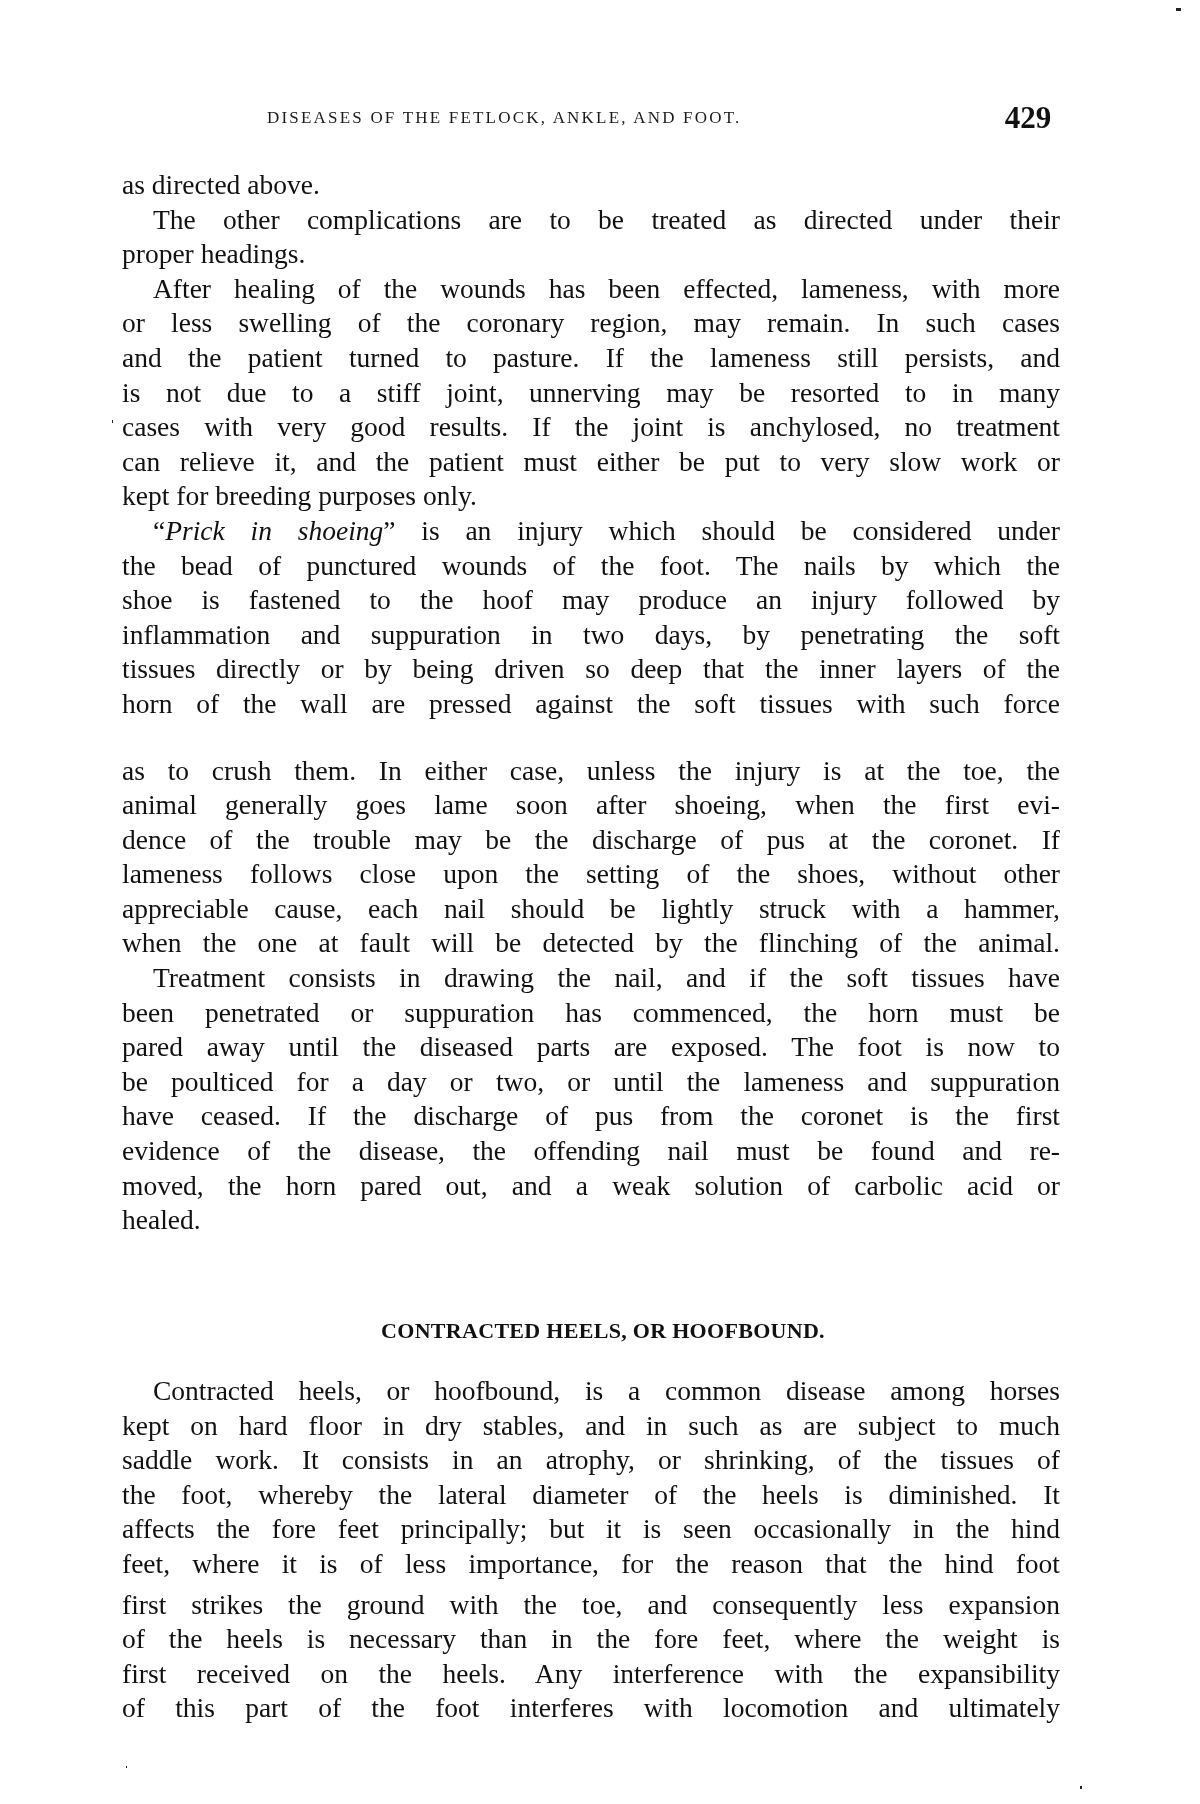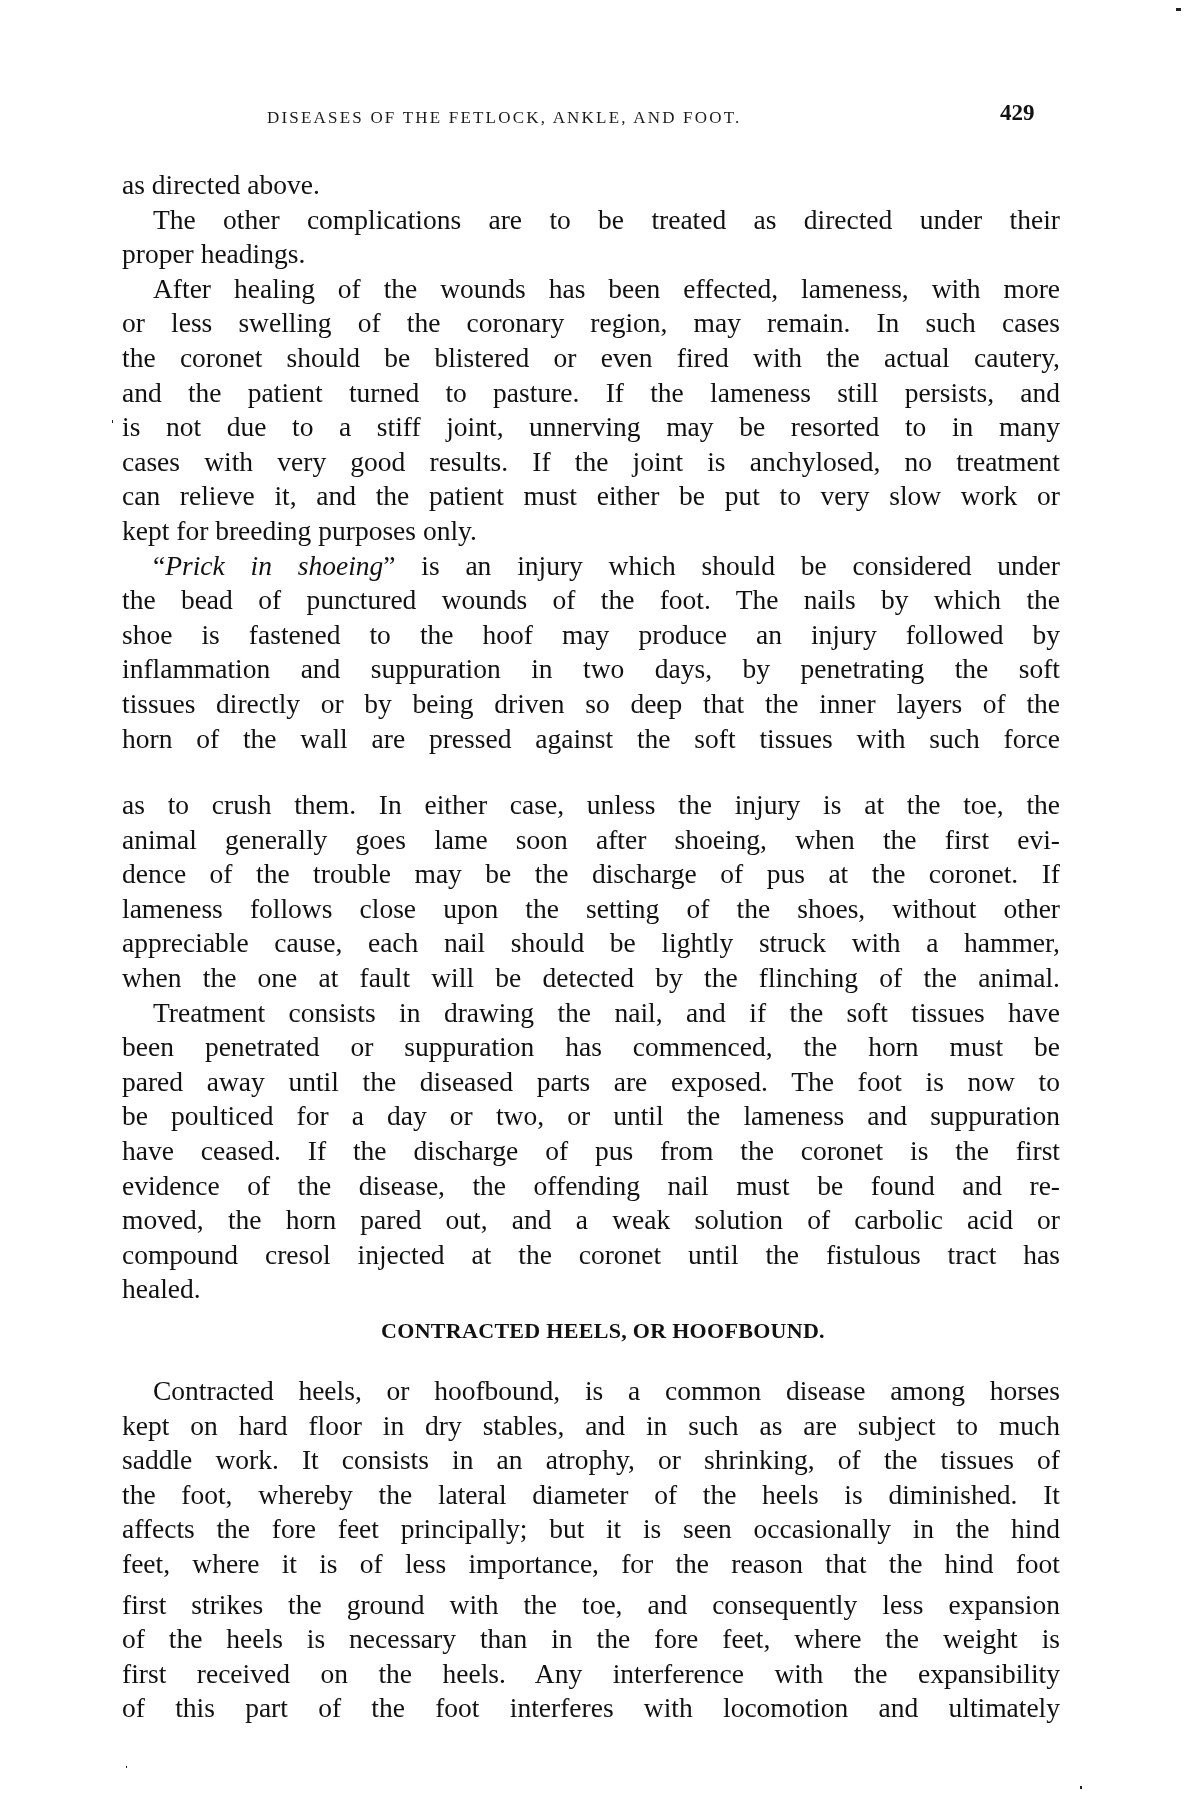--- a/index.html
+++ b/index.html
@@ -1,22 +1,22 @@
 <!DOCTYPE html>
 <html><head>
 <meta charset="utf-8">
 <style>
   html, body { margin: 0; padding: 0; background: #ffffff; }
   body { width: 1200px; height: 1804px; position: relative; overflow: hidden;
          font-family: "Liberation Serif", "DejaVu Serif", serif; color: #111; }
   .page { position: absolute; left: 0; top: 0; width: 1200px; height: 1684px; }
   .running-head { position: absolute; top: 108px; left: 267px; width: 636px;
                   font-size: 17px; letter-spacing: 2.2px; white-space: nowrap; color: #1a1a1a; }
-  .page-number { position: absolute; top: 100px; left: 1000px; width: 56px; text-align: left;
-                 font-size: 23px; font-weight: bold; color: #111; }
+  .page-number { position: absolute; top: 100px; left: 1000px; width: 56px; text-align: center;
+                 font-size: 31px; font-weight: bold; color: #111; }
   .body { position: absolute; left: 122px; width: 938px; top: 168px; }
   .line { display: block; height: 34.6px; line-height: 34.6px; font-size: 27.5px;
           text-align: justify; text-align-last: justify; white-space: nowrap; overflow: visible; }
   .line.last { text-align-last: left; }
   .line.indent { padding-left: 31px; }
   .italic { font-style: italic; }
   .heading { position: absolute; top: 1318px; left: 134px; width: 938px; text-align: center;
              font-size: 22px; font-weight: bold; letter-spacing: 0.3px; color: #111; }
   .body2 { position: absolute; left: 122px; width: 938px; top: 1374px; }
   .speck { position: absolute; background: #222; }
@@ -27,21 +27,20 @@
 <div class="page">
   <div class="running-head">DISEASES OF THE FETLOCK, ANKLE, AND FOOT.</div>
   <div class="page-number">429</div>
 
   <div class="body" id="body1">
       <div class="line last" style="white-space: normal;">as directed above.</div>
       <div class="line indent" style="white-space: normal; text-align-last: justify;">The other complications are to be treated as directed under their</div>
       <div class="line last" style="white-space: normal;">proper headings.</div>
       <div class="line indent" style="white-space: normal; text-align-last: justify;">After healing of the wounds has been effected, lameness, with more</div>
       <div class="line" style="white-space: normal; text-align-last: justify;">or less swelling of the coronary region, may remain.  In such cases</div>
-      <div class="line" style="white-space: normal; text-align-last: justify;">the coronet should be blistered or even fired with the actual cautery,</div>
       <div class="line" style="white-space: normal; text-align-last: justify;">and the patient turned to pasture.  If the lameness still persists, and</div>
       <div class="line" style="white-space: normal; text-align-last: justify;">is not due to a stiff joint, unnerving may be resorted to in many</div>
       <div class="line" style="white-space: normal; text-align-last: justify;">cases with very good results.  If the joint is anchylosed, no treatment</div>
       <div class="line" style="white-space: normal; text-align-last: justify;">can relieve it, and the patient must either be put to very slow work or</div>
       <div class="line last" style="white-space: normal;">kept for breeding purposes only.</div>
       <div class="line indent" style="white-space: normal; text-align-last: justify;"><span>“</span><span class="italic">Prick in shoeing</span><span>” is an injury which should be considered under</span></div>
       <div class="line" style="white-space: normal; text-align-last: justify;">the bead of punctured wounds of the foot.  The nails by which the</div>
       <div class="line" style="white-space: normal; text-align-last: justify;">shoe is fastened to the hoof may produce an injury followed by</div>
       <div class="line" style="white-space: normal; text-align-last: justify;">inflammation and suppuration in two days, by penetrating the soft</div>
       <div class="line" style="white-space: normal; text-align-last: justify;">tissues directly or by being driven so deep that the inner layers of the</div>
@@ -52,21 +51,20 @@
       <div class="line" style="white-space: normal; text-align-last: justify;">lameness follows close upon the setting of the shoes, without other</div>
       <div class="line" style="white-space: normal; text-align-last: justify;">appreciable cause, each nail should be lightly struck with a hammer,</div>
       <div class="line" style="white-space: normal; text-align-last: justify;">when the one at fault will be detected by the flinching of the animal.</div>
       <div class="line indent" style="white-space: normal; text-align-last: justify;">Treatment consists in drawing the nail, and if the soft tissues have</div>
       <div class="line" style="white-space: normal; text-align-last: justify;">been penetrated or suppuration has commenced, the horn must be</div>
       <div class="line" style="white-space: normal; text-align-last: justify;">pared away until the diseased parts are exposed.  The foot is now to</div>
       <div class="line" style="white-space: normal; text-align-last: justify;">be poulticed for a day or two, or until the lameness and suppuration</div>
       <div class="line" style="white-space: normal; text-align-last: justify;">have ceased.  If the discharge of pus from the coronet is the first</div>
       <div class="line" style="white-space: normal; text-align-last: justify;">evidence of the disease, the offending nail must be found and re-</div>
       <div class="line" style="white-space: normal; text-align-last: justify;">moved, the horn pared out, and a weak solution of carbolic acid or</div>
-      <div class="line" style="white-space: normal; text-align-last: justify;">compound cresol injected at the coronet until the fistulous tract has</div>
       <div class="line last" style="white-space: normal;">healed.</div>
     </div>
 
   <div class="heading">CONTRACTED HEELS, OR HOOFBOUND.</div>
 
   <div class="body2" id="body2">
       <div class="line indent" style="white-space: normal; text-align-last: justify;">Contracted heels, or hoofbound, is a common disease among horses</div>
       <div class="line" style="white-space: normal; text-align-last: justify;">kept on hard floor in dry stables, and in such as are subject to much</div>
       <div class="line" style="white-space: normal; text-align-last: justify;">saddle work.  It consists in an atrophy, or shrinking, of the tissues of</div>
       <div class="line" style="white-space: normal; text-align-last: justify;">the foot, whereby the lateral diameter of the heels is diminished.  It</div>

